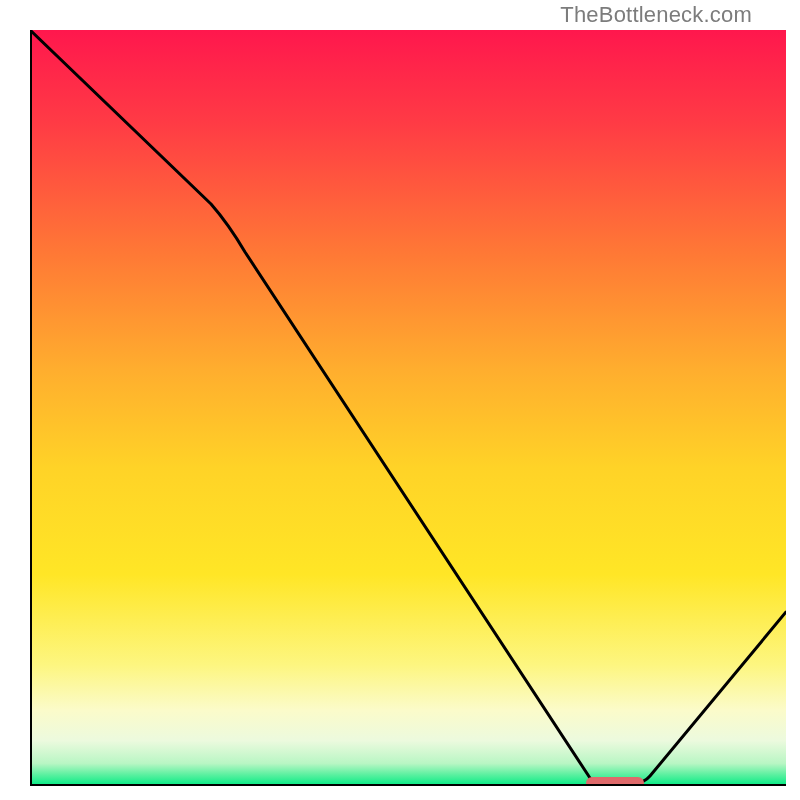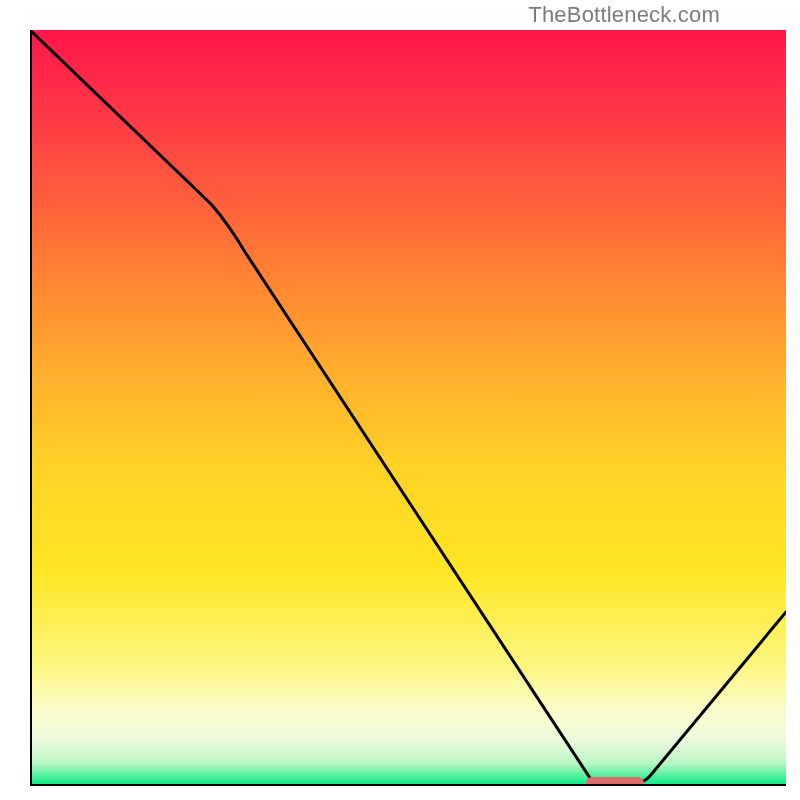--- a/index.html
+++ b/index.html
@@ -8,20 +8,21 @@
     width: 800px;
     height: 800px;
     background: #ffffff;
     font-family: Arial, Helvetica, sans-serif;
     overflow: hidden;
   }
   .wrap {
     position: relative;
     width: 732px;
     height: 800px;
+    padding-left: 32px;
   }
   .attrib {
     position: absolute;
     top: 2px;
     right: 12px;
     font-size: 22px;
     color: #7c7c7c;
     font-weight: 500;
     letter-spacing: 0.2px;
   }

